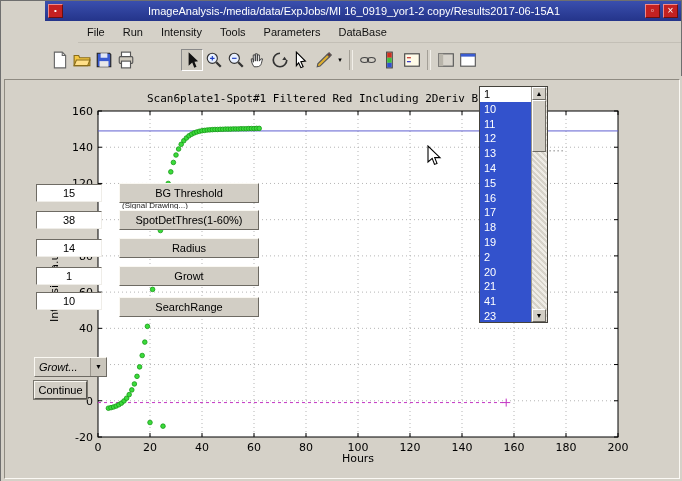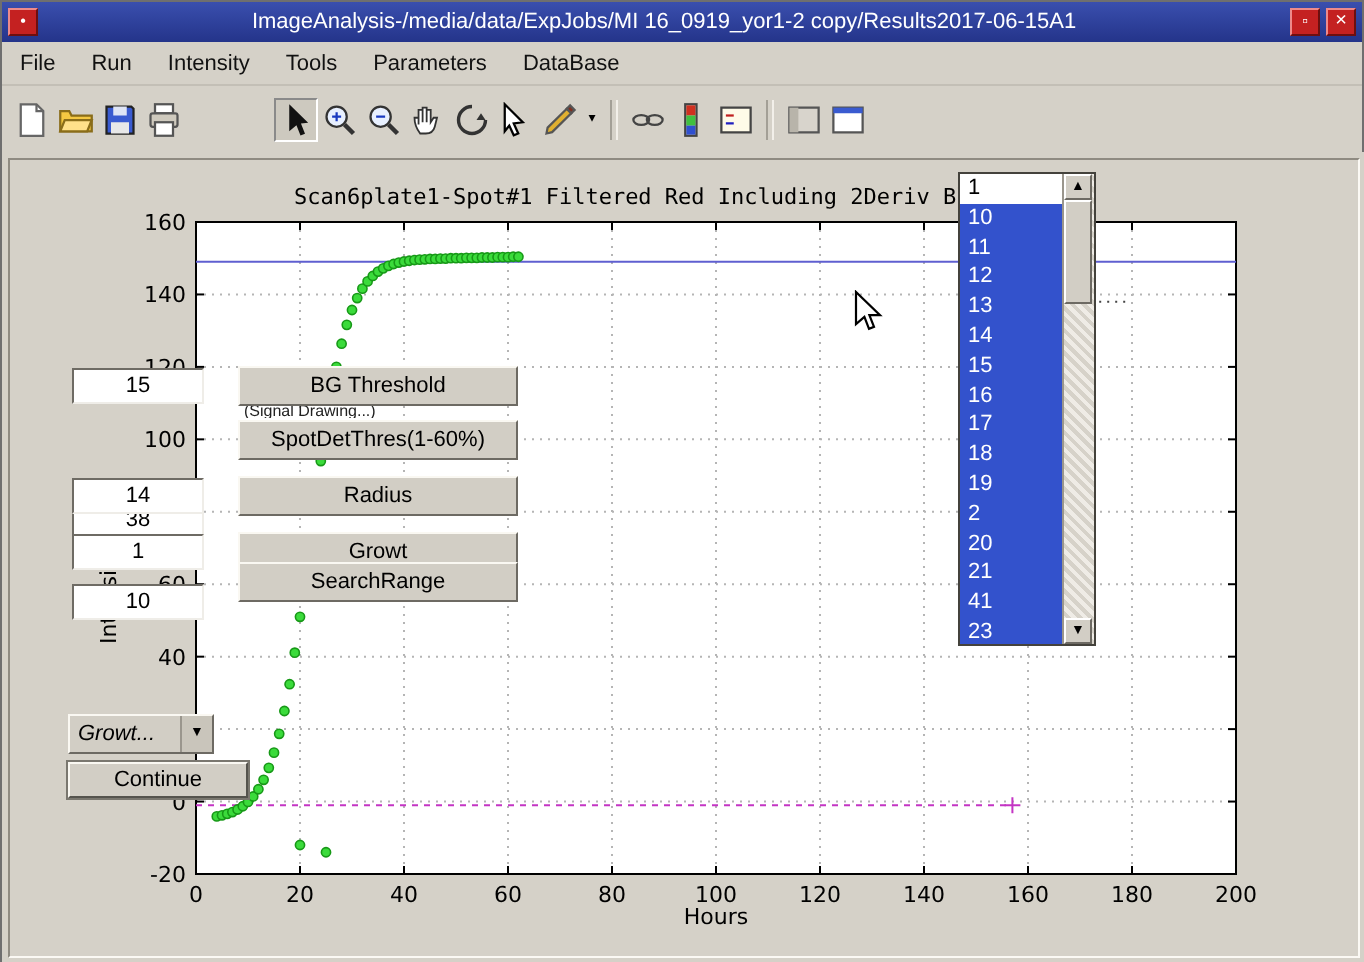--- a/index.html
+++ b/index.html
@@ -1,28 +1,28 @@
 <!DOCTYPE html>
 <html><head>
 <meta charset="utf-8">
 <style>
   html,body{margin:0;padding:0;}
   body{width:682px;height:481px;overflow:hidden;font-family:"Liberation Sans",sans-serif;background:#ffffff;}
-  #window{position:absolute;left:0;top:0;width:682px;height:481px;background:#d5d1c8;border:1px solid #6f6f6f;box-sizing:border-box;}
+  #window{position:absolute;left:0;top:0;width:682px;height:481px;background:#d5d1c8;border:1px solid #6f6f6f;box-sizing:border-box;padding-left:44px;}
 
   
   .titlebar{height:20px;background:linear-gradient(180deg,#3a4fae,#24348a);display:flex;align-items:center;padding:0 3px;gap:3px;}
   .titlebar .title{flex:1;color:#fff;font-size:11px;text-align:center;white-space:nowrap;overflow:hidden;}
   .tbtn{width:15px;height:14px;background:#c42121;border:1px solid;border-color:#ee8a8a #6d0f0f #6d0f0f #ee8a8a;color:#fff;font-size:8px;line-height:12px;text-align:center;box-sizing:border-box;}
   .tbtn.menu::after{content:"•";}
   .tbtn.min::after{content:"▫";}
   .tbtn.close::after{content:"×";font-size:10px;}
 
   
-  .menubar{height:21px;display:flex;align-items:center;font-size:11px;background:#d5d1c8;border-bottom:1px solid #c3bfb6;}
+  .menubar{height:21px;display:flex;align-items:center;font-size:11px;background:#d5d1c8;border-bottom:1px solid #c3bfb6;margin-left:33px;}
   .menu-item{padding:3px 9px;color:#111;}
 
   
   .toolbar{height:33px;display:flex;align-items:center;padding:0 4px;background:#d5d1c8;border-bottom:1px solid #a8a49b;}
   .tool{width:22px;height:22px;display:flex;align-items:center;justify-content:center;}
   .tool.selected{border:1px solid;border-color:#8a8a8a #ffffff #ffffff #8a8a8a;background:#cdc9bf;box-sizing:border-box;}
   .tsep{width:2px;height:20px;border-left:1px solid #a39f96;border-right:1px solid #f2efe9;margin:0 4px;}
   .tspace{width:44px;}
   .tb-caret{width:10px;height:22px;font-size:7px;line-height:22px;text-align:center;}
   .tb-caret::after{content:"▾";}
@@ -35,21 +35,21 @@
   .ptitle{font-family:"DejaVu Sans Mono",monospace;font-size:11px;fill:#000;}
 
   
   .edit{position:absolute;left:35px;width:66px;height:18px;background:#fff;border:1px solid;border-color:#6e6b64 #efede8 #efede8 #6e6b64;box-sizing:border-box;font-family:"Liberation Sans",sans-serif;font-size:11px;text-align:center;z-index:2;padding:0;color:#000;}
   .pbtn{position:absolute;left:118px;width:140px;height:20px;background:#d2cec5;border:1px solid;border-color:#faf8f2 #6d6a63 #6d6a63 #faf8f2;box-sizing:border-box;font-size:11px;display:flex;align-items:center;justify-content:center;z-index:2;color:#000;white-space:nowrap;text-align:right;}
   .sub{position:absolute;left:121px;top:200px;width:137px;height:8px;overflow:hidden;font-size:8px;color:#222;z-index:2;white-space:nowrap;}
   .dd{position:absolute;left:33px;top:356px;width:73px;height:20px;background:#d2cec5;border:1px solid;border-color:#faf8f2 #6d6a63 #6d6a63 #faf8f2;box-sizing:border-box;display:flex;z-index:2;font-style:italic;}
   .dd .lbl{flex:1;font-size:11px;padding:3px 0 0 4px;white-space:nowrap;overflow:hidden;}
   .dd .arr{width:15px;border-left:1px solid #9a968d;background:#c9c5bb;font-size:7px;text-align:center;line-height:18px;}
   .dd .arr::after{content:"▼";}
-  .continue{position:absolute;left:33px;top:380px;width:90px;height:18px;background:#d2cec5;border:1px solid;border-color:#faf8f2 #55534d #55534d #faf8f2;box-shadow:0 0 0 1px #7a776f;box-sizing:border-box;font-size:11px;display:flex;align-items:center;justify-content:center;z-index:2;color:#000;}
+  .continue{position:absolute;left:33px;top:380px;width:53px;height:18px;background:#d2cec5;border:1px solid;border-color:#faf8f2 #55534d #55534d #faf8f2;box-shadow:0 0 0 1px #7a776f;box-sizing:border-box;font-size:11px;display:flex;align-items:center;justify-content:center;z-index:2;color:#000;}
 
   
   #popup{position:absolute;left:478px;top:85px;width:69px;height:237px;background:#fff;border:1px solid #44423c;box-sizing:border-box;display:flex;z-index:3;}
   #popup-items{flex:1;overflow:hidden;}
   .pitem{height:14.8px;font-size:11px;line-height:14.5px;padding-left:4px;background:#fff;color:#000;}
   .pitem.sel{background:#3352cc;color:#fff;}
   .sbar{width:15px;position:relative;border-left:1px solid #9a968d;background:repeating-linear-gradient(45deg,#efece6 0 2px,#d6d2c9 2px 4px);}
   .sbtn{position:absolute;left:0;width:14px;height:13px;background:#d2cec5;border:1px solid;border-color:#fff #6d6a63 #6d6a63 #fff;box-sizing:border-box;font-size:7px;text-align:center;line-height:11px;}
   .sbtn.up{top:0;}
   .sbtn.up::after{content:"▲";}
@@ -338,32 +338,32 @@
       <circle cx="247.8" cy="127.56777777777774" r="2.3" fill="#3bdb3b" stroke="#179917" stroke-width="0.8"></circle>
       <circle cx="250.4" cy="127.56777777777774" r="2.3" fill="#3bdb3b" stroke="#179917" stroke-width="0.8"></circle>
       <circle cx="253" cy="127.56777777777774" r="2.3" fill="#3bdb3b" stroke="#179917" stroke-width="0.8"></circle>
       <circle cx="255.6" cy="127.38666666666666" r="2.3" fill="#3bdb3b" stroke="#179917" stroke-width="0.8"></circle>
       <circle cx="258.2" cy="127.38666666666666" r="2.3" fill="#3bdb3b" stroke="#179917" stroke-width="0.8"></circle>
       <circle cx="149" cy="421.5111111111111" r="2.3" fill="#3bdb3b" stroke="#179917" stroke-width="0.8"></circle>
       <circle cx="162" cy="425.1333333333333" r="2.3" fill="#3bdb3b" stroke="#179917" stroke-width="0.8"></circle>
     </svg>
 
   <input class="edit" style="top: 183px;" value="15">
-  <input class="edit" style="top: 210px; margin-top: 40px;" value="38">
+  <input class="edit" style="top: 210px;" value="38">
   <input class="edit" style="top: 238px;" value="14">
   <input class="edit" style="top: 266px;" value="1">
   <input class="edit" style="top: 291px;" value="10">
 
   <div class="sub">(Signal Drawing...)</div>
 
   <div class="pbtn" style="top:182px">BG Threshold</div>
   <div class="pbtn" style="top:209px">SpotDetThres(1-60%)</div>
   <div class="pbtn" style="top:237px">Radius</div>
   <div class="pbtn" style="top:265px">Growt</div>
-  <div class="pbtn" style="top:280px">SearchRange</div>
+  <div class="pbtn" style="top:296px">SearchRange</div>
 
   <div class="dd">
     <div class="lbl">Growt...</div>
     <div class="arr"></div>
   </div>
   <div class="continue">Continue</div>
 
   <div id="popup">
     <div id="popup-items">
         <div class="pitem">1</div>

